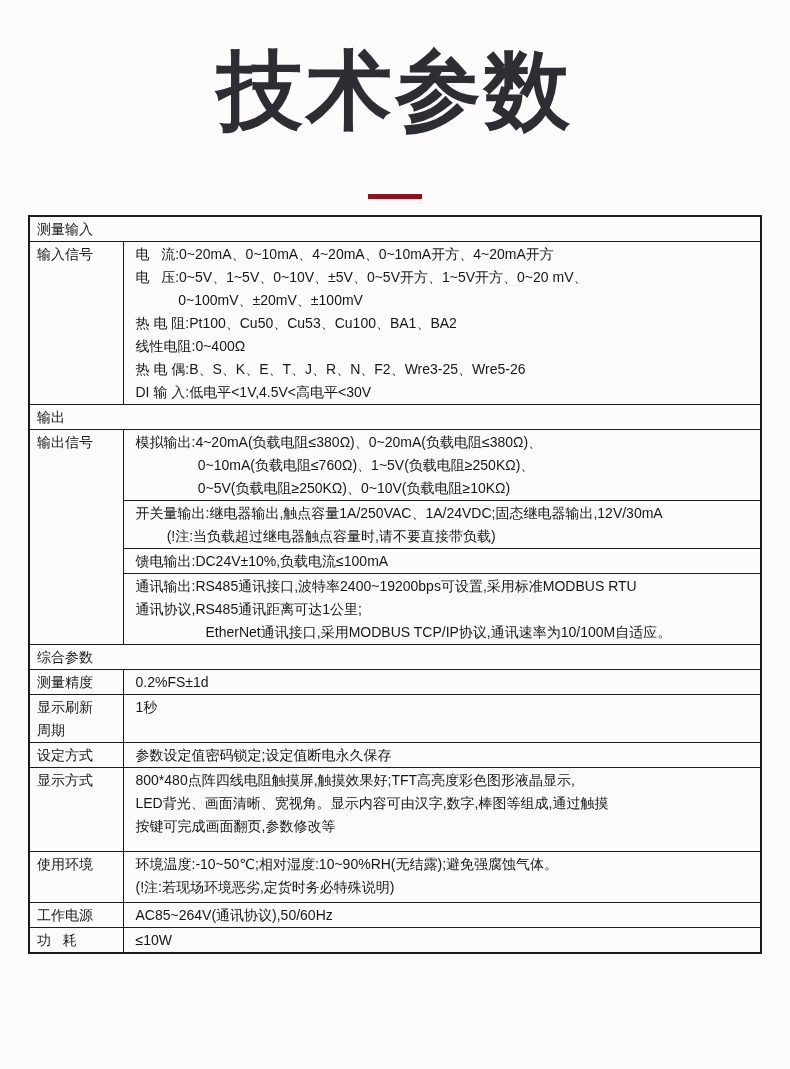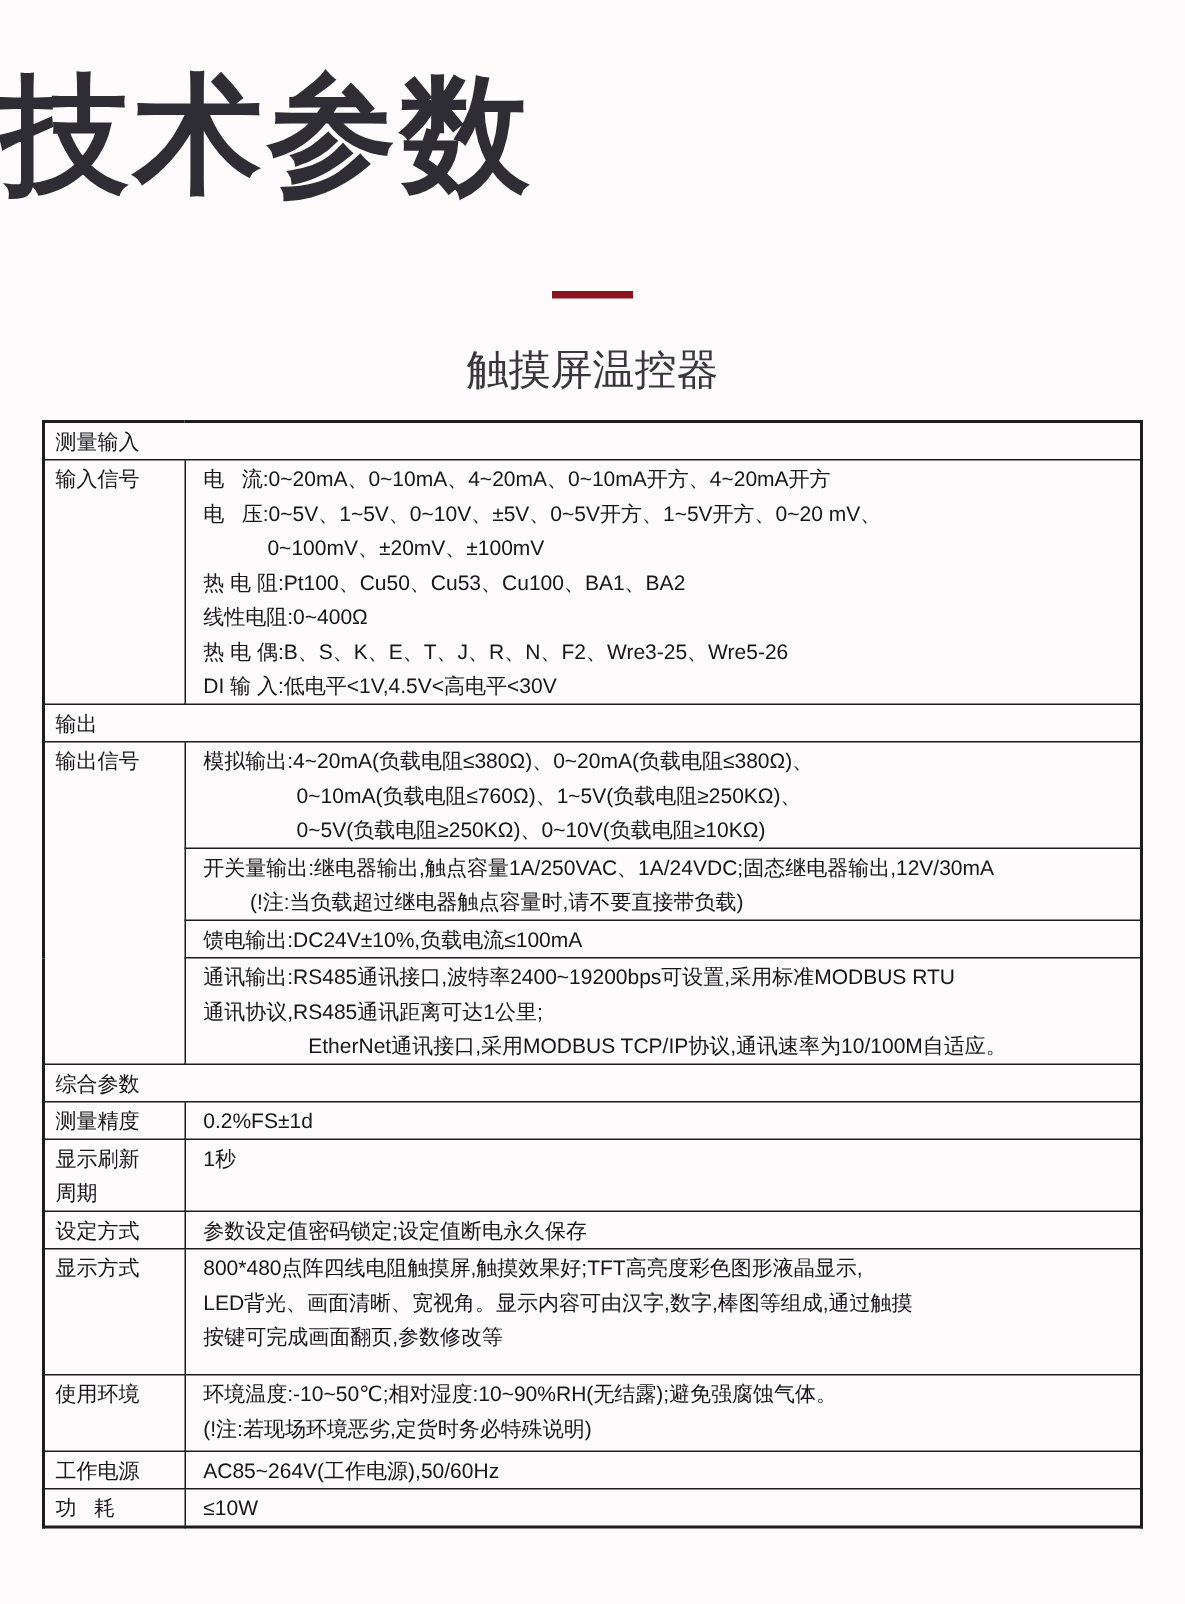--- a/index.html
+++ b/index.html
@@ -6,21 +6,21 @@
   html, body { margin: 0; padding: 0; }
   body {
     width: 790px; height: 1069px;
     background: #fdfbfc;
     font-family: "Liberation Sans", "DejaVu Sans", sans-serif;
     color: #1b1b1d;
     overflow: hidden;
   }
   .title {
     margin: 42px 0 0;
-    text-align: left;
+    text-align: center;
     font-size: 86px;
     font-weight: 900;
     letter-spacing: 3px;
     color: #2e2d33;
     line-height: 1.12;
   }
   .divider {
     width: 54px; height: 5px;
     margin: 56px auto 0;
     background: #8b141f;
@@ -69,21 +69,20 @@
 </style>
 </head>
 <body>
 
 <div class="page">
 
   <h1 class="title">技术参数</h1>
 
   <div class="divider"></div>
 
-  <h2 class="subtitle">触摸屏温控器</h2>
 
   <table class="spec-table">
     <colgroup>
       <col class="col-label">
       <col class="col-value">
     </colgroup>
     <tbody>
 
       <tr class="sec">
         <td class="section" colspan="2">测量输入</td>
@@ -151,21 +150,21 @@
       </tr>
 
       <tr class="r-env">
         <td class="label">使用环境</td>
         <td class="value">环境温度:-10~50℃;相对湿度:10~90%RH(无结露);避免强腐蚀气体。
 (!注:若现场环境恶劣,定货时务必特殊说明)</td>
       </tr>
 
       <tr class="r-pow">
         <td class="label">工作电源</td>
-        <td class="value">AC85~264V(工作电源),50/60Hz</td>
+        <td class="value">AC85~264V(通讯协议),50/60Hz</td>
       </tr>
 
       <tr class="r-cons">
         <td class="label">功   耗</td>
         <td class="value">≤10W</td>
       </tr>
 
     </tbody>
   </table>
 </div>

